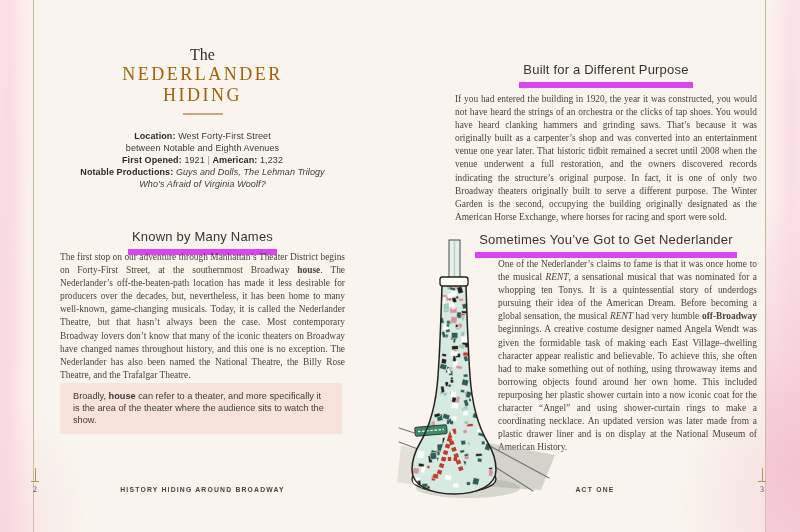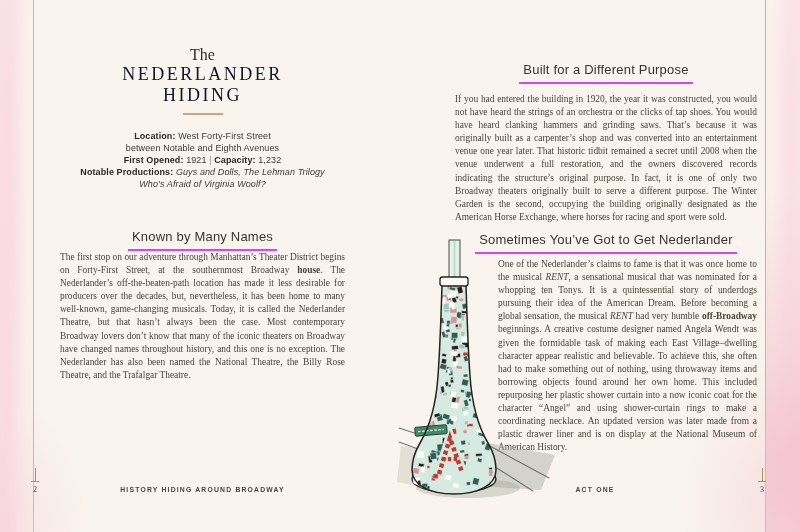--- a/index.html
+++ b/index.html
@@ -33,32 +33,32 @@
   .corner-wash-r{position:absolute;right:0;bottom:0;width:130px;height:190px;
     background:radial-gradient(ellipse at 100% 85%, rgba(244,195,208,.5), transparent 65%);}
 
   
   .page-left{position:absolute;left:60px;top:0;width:285px;height:532px;}
   .page-right{position:absolute;left:455px;top:0;width:302px;height:532px;}
 
   
   .lp-title{position:absolute;top:46px;left:0;right:0;text-align:center;color:#2f2b27;}
   .title-the{font-size:16px;line-height:18px;color:#332e2a;}
-  .title-main{font-size:18px;line-height:21px;letter-spacing:2.5px;color:#0f172a;}
+  .title-main{font-size:18px;line-height:21px;letter-spacing:2.5px;color:#a16207;}
   .title-rule{width:40px;height:2px;background:#c7a87e;margin:7px auto 15px;}
   .facts{font-family:"Liberation Sans", sans-serif;font-size:9px;line-height:12px;
     color:#3d3935;letter-spacing:.1px;}
   .facts b{color:#2d2925;}
 
   
   .sec-heading{position:absolute;left:0;right:0;text-align:center;}
   .sec-heading span{
     display:inline-block;font-family:"Liberation Sans", sans-serif;
     font-size:13px;color:#39332d;letter-spacing:.2px;
-    padding:0 4px 5px;border-bottom:2px solid #d946ef;
+    padding:0 4px 5px;border-bottom:6px solid #d946ef;
   }
   .lp-sec-heading{top:227px;}
   .rp-h1{top:60px;}
   .rp-h2{top:230px;}
 
   
   .body-para{
     position:absolute;font-size:9.4px;line-height:13.1px;color:#4a443c;
     text-align:justify;
   }
@@ -105,32 +105,33 @@
   <div class="page-left">
 
     <div class="lp-title">
       <div class="title-the">The</div>
       <div class="title-main">NEDERLANDER</div>
       <div class="title-main">HIDING</div>
       <div class="title-rule"></div>
       <div class="facts">
         <div class="rich"><b>Location: </b><span>West Forty-First Street</span></div>
         <div class="rich"><span>between Notable and Eighth Avenues</span></div>
-        <div class="rich"><b>First Opened: </b><span>1921</span><span style="opacity: 0.55;">  |  </span><b>Capacity: </b><span>1,232</span></div>
+        <div class="rich"><b>First Opened: </b><span>1921</span><span style="opacity: 0.55;">  |  </span><b>American: </b><span>1,232</span></div>
         <div class="rich"><b>Notable Productions: </b><i>Guys and Dolls, The Lehman Trilogy</i></div>
         <div class="rich"><i>Who’s Afraid of Virginia Woolf?</i></div>
       </div>
     </div>
 
     <div class="sec-heading lp-sec-heading">
       <span>Known by Many Names</span>
     </div>
 
     <div class="body-para lp-para rich"><span>The first stop on our adventure through Manhattan’s Theater District begins on Forty-First Street, at the southernmost Broadway </span><b>house</b><span>. The Nederlander’s off-the-beaten-path location has made it less desirable for producers over the decades, but, nevertheless, it has been home to many well-known, game-changing musicals. Today, it is called the Nederlander Theatre, but that hasn’t always been the case. Most contemporary Broadway lovers don’t know that many of the iconic theaters on Broadway have changed names throughout history, and this one is no exception. The Nederlander has also been named the National Theatre, the Billy Rose Theatre, and the Trafalgar Theatre.</span></div>
 
+    <div class="lp-callout rich"><span>Broadly, </span><b>house</b><span> can refer to a theater, and more specifically it is the area of the theater where the audience sits to watch the show.</span></div>
   </div>
 
   <div class="page-right">
 
     <div class="sec-heading rp-h1">
       <span>Built for a Different Purpose</span>
     </div>
 
     <div class="body-para rp-p1 rich"><span>If you had entered the building in 1920, the year it was constructed, you would not have heard the strings of an orchestra or the clicks of tap shoes. You would have heard clanking hammers and grinding saws. That’s because it was originally built as a carpenter’s shop and was converted into an entertainment venue one year later. That historic tidbit remained a secret until 2008 when the venue underwent a full restoration, and the owners discovered records indicating the structure’s original purpose. In fact, it is one of only two Broadway theaters originally built to serve a different purpose. The Winter Garden is the second, occupying the building originally designated as the American Horse Exchange, where horses for racing and sport were sold.</span></div>
 

